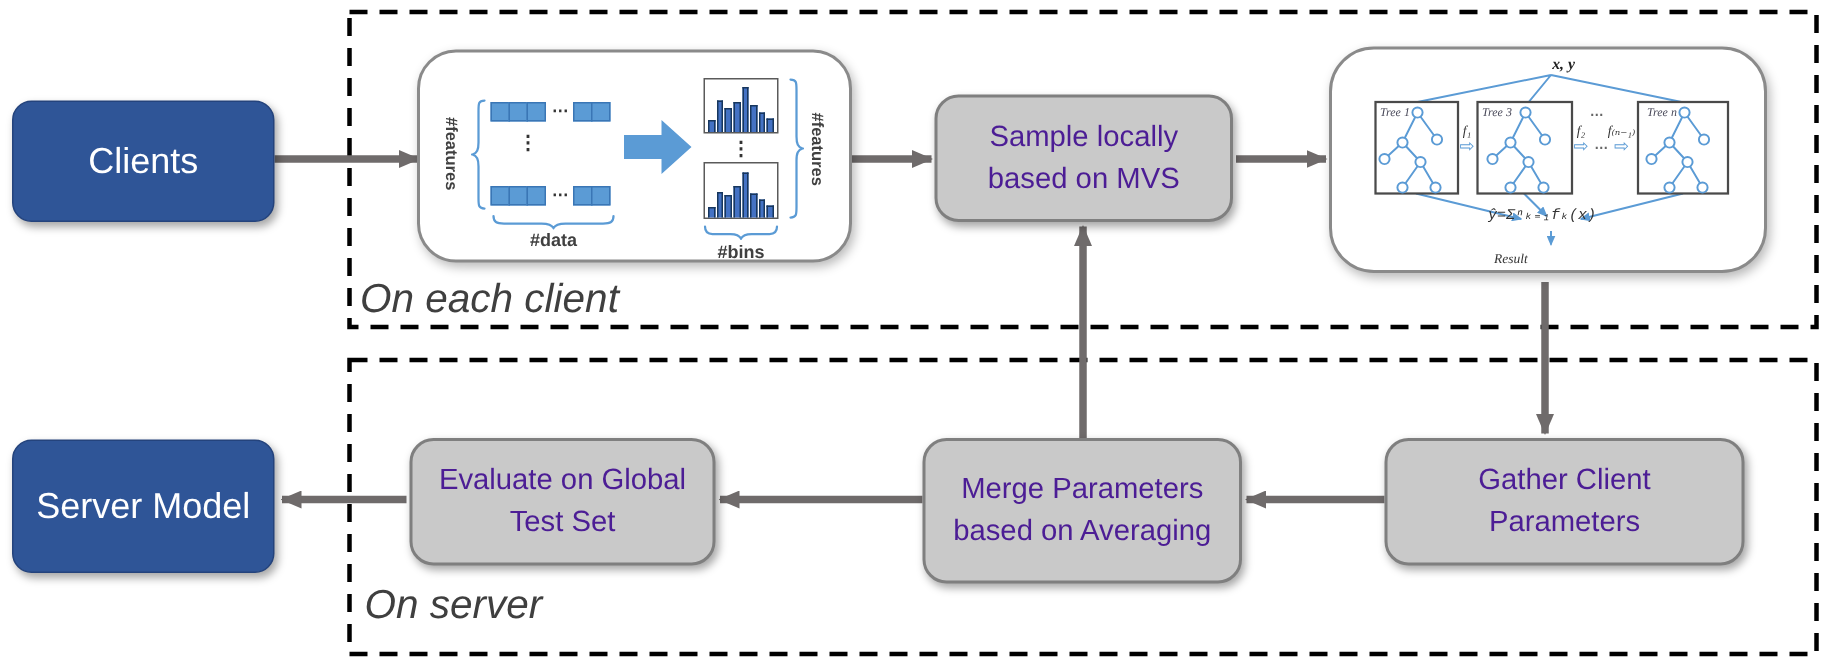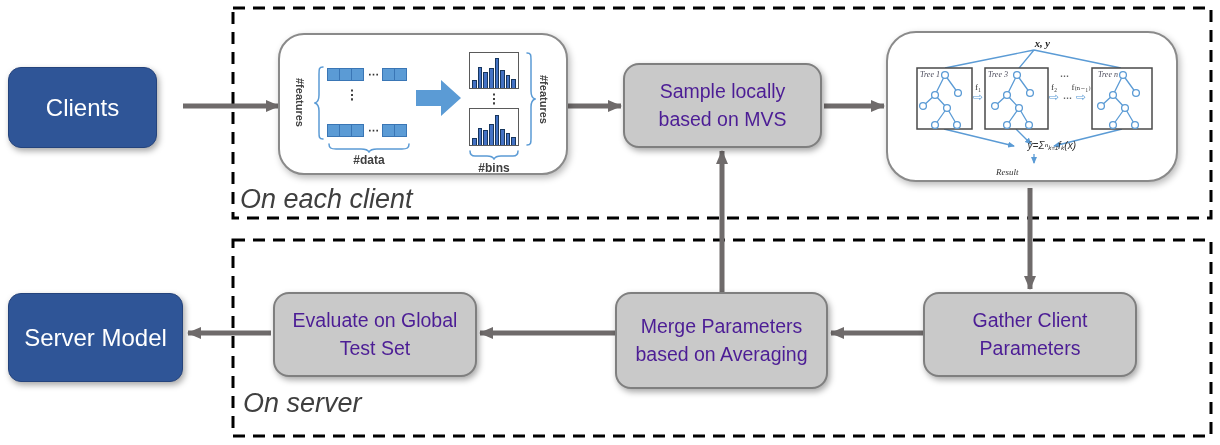--- a/index.html
+++ b/index.html
@@ -34,25 +34,25 @@
   .dots-v{font-size:13px;font-weight:700;color:#333;text-align:center}
   .histbox{position:absolute;background:#fff;border:1.5px solid #5a5a5a;
     display:flex;align-items:flex-end;padding:2px 2px 0 2px;gap:1px}
   .histbox .bar{flex:1;background:var(--bar-blue);border:1px solid var(--bar-border);border-bottom:none}
 
   
   .serif-i{font-family:"Liberation Serif","DejaVu Serif",serif;font-style:italic}
   .xy-label{position:absolute;font-size:10.5px;font-weight:700;color:#222;text-align:right}
   .tree-label{position:absolute;font-size:8px;color:#4a4a5a}
   .f-stack{position:absolute;display:flex;flex-direction:column;align-items:center;line-height:1}
-  .f-label{font-size:9px;color:#333;font-family:"Liberation Serif","DejaVu Serif",serif;}
+  .f-label{font-size:9px;color:#333;font-family:"Liberation Serif","DejaVu Serif",serif;font-style:italic}
   .f-arrow{font-size:12px;color:var(--accent-blue);line-height:10px;font-family:"DejaVu Sans",sans-serif}
   .ellipsis{position:absolute;font-size:9px;color:#666;font-weight:700}
-  .formula{position:absolute;font-size:10px;color:#333;text-align:right;
-    font-family:Liberation Sans, sans-serif;font-style:italic}
+  .formula{position:absolute;font-size:10px;color:#333;text-align:left;
+    font-family:Liberation Mono, monospace;font-style:italic}
   .result{position:absolute;font-size:9px;color:#333;text-align:left}
 </style>
 </head>
 <body>
 
 <div id="canvas">
 
   <svg class="layer" width="1220" height="445" viewBox="0 0 1220 445">
     <defs>
       <marker id="ah" viewBox="0 0 14 12" refX="13" refY="6" markerWidth="14" markerHeight="12" markerUnits="userSpaceOnUse" orient="auto">
@@ -69,25 +69,25 @@
       <line x1="923" y1="333" x2="831" y2="333" marker-end="url(#ah)"></line>
       <line x1="722" y1="292" x2="722" y2="151" marker-end="url(#ah)"></line>
       <line x1="615" y1="333" x2="480" y2="333" marker-end="url(#ah)"></line>
       <line x1="271" y1="333" x2="188" y2="333" marker-end="url(#ah)"></line>
     </g>
   </svg>
 
   <div class="section-label" style="left:240px;top:184px">On each client</div>
   <div class="section-label" style="left:243px;top:388px">On server</div>
 
-  <div class="node blue-node" style="left:8px;top:67px;width:149px;height:81px">Clients</div>
+  <div class="node blue-node" style="left:8px;top:67px;width:175px;height:81px">Clients</div>
   <div class="node blue-node" style="left:8px;top:293px;width:175px;height:89px">Server Model</div>
   <div class="node gray-node" style="left:623px;top:63px;width:199px;height:85px">Sample locally
 based on MVS</div>
-  <div class="node gray-node" style="left:923px;top:292px;width:214px;height:85px">Gather Client
+  <div class="node gray-node" style="left:923px;top:292px;width:240px;height:85px">Gather Client
 Parameters</div>
   <div class="node gray-node" style="left:615px;top:292px;width:213px;height:97px">Merge Parameters
 based on Averaging</div>
   <div class="node gray-node" style="left:273px;top:292px;width:204px;height:85px">Evaluate on Global
 Test Set</div>
 
   <div class="panel" style="left:278px;top:33px;width:290px;height:142px;border-radius:26px">
     <div class="abs vlabel" style="left:14px;top:28px;height:78px">#features</div>
     <svg class="abs" style="left:34px;top:31px" width="10" height="74" viewBox="0 0 10 74">
       <path d="M9,1 C5,1 5,3 5,8 L5,29 C5,34 4,36 1,37 C4,38 5,40 5,45 L5,66 C5,71 5,73 9,73" fill="none" stroke="#5B9BD5" stroke-width="1.5" stroke-linecap="round"></path>

